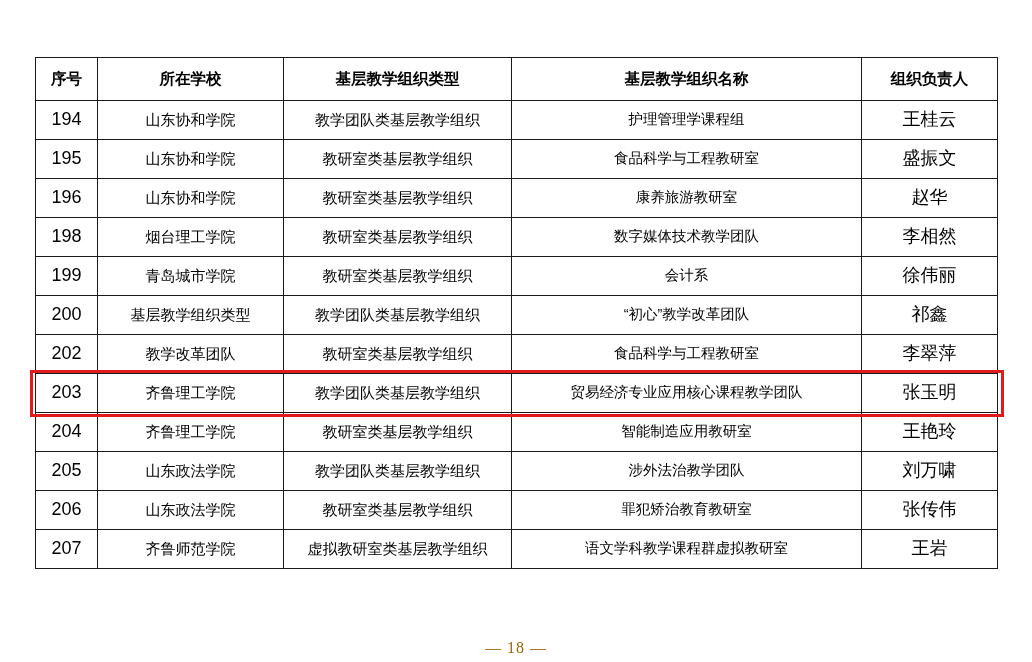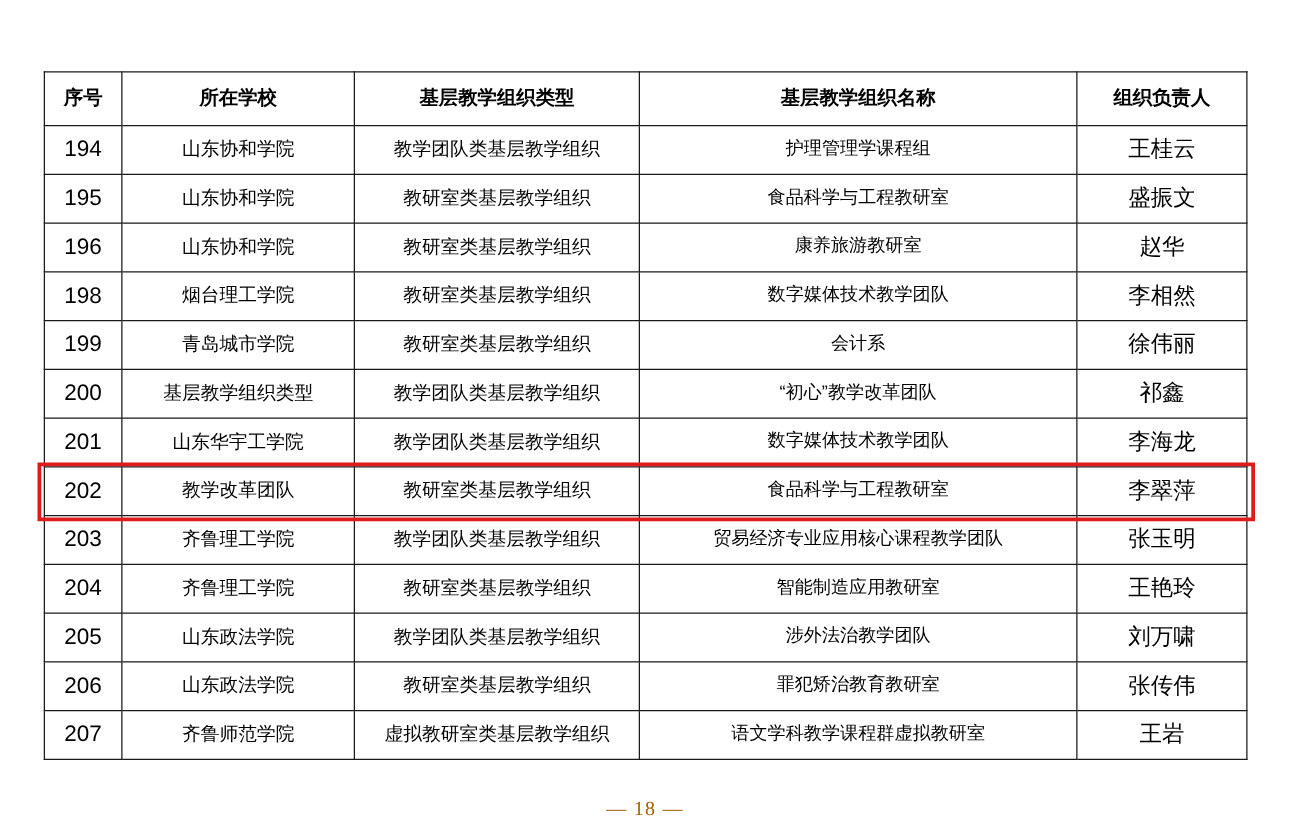--- a/index.html
+++ b/index.html
@@ -144,27 +144,20 @@
           <td>徐伟丽</td>
         </tr>
         <tr>
           <td>200</td>
           <td>基层教学组织类型</td>
           <td>教学团队类基层教学组织</td>
           <td>“初心”教学改革团队</td>
           <td>祁鑫</td>
         </tr>
         <tr>
-          <td>201</td>
-          <td>山东华宇工学院</td>
-          <td>教学团队类基层教学组织</td>
-          <td>数字媒体技术教学团队</td>
-          <td>李海龙</td>
-        </tr>
-        <tr>
           <td>202</td>
           <td>教学改革团队</td>
           <td>教研室类基层教学组织</td>
           <td>食品科学与工程教研室</td>
           <td>李翠萍</td>
         </tr>
         <tr>
           <td>203</td>
           <td>齐鲁理工学院</td>
           <td>教学团队类基层教学组织</td>

